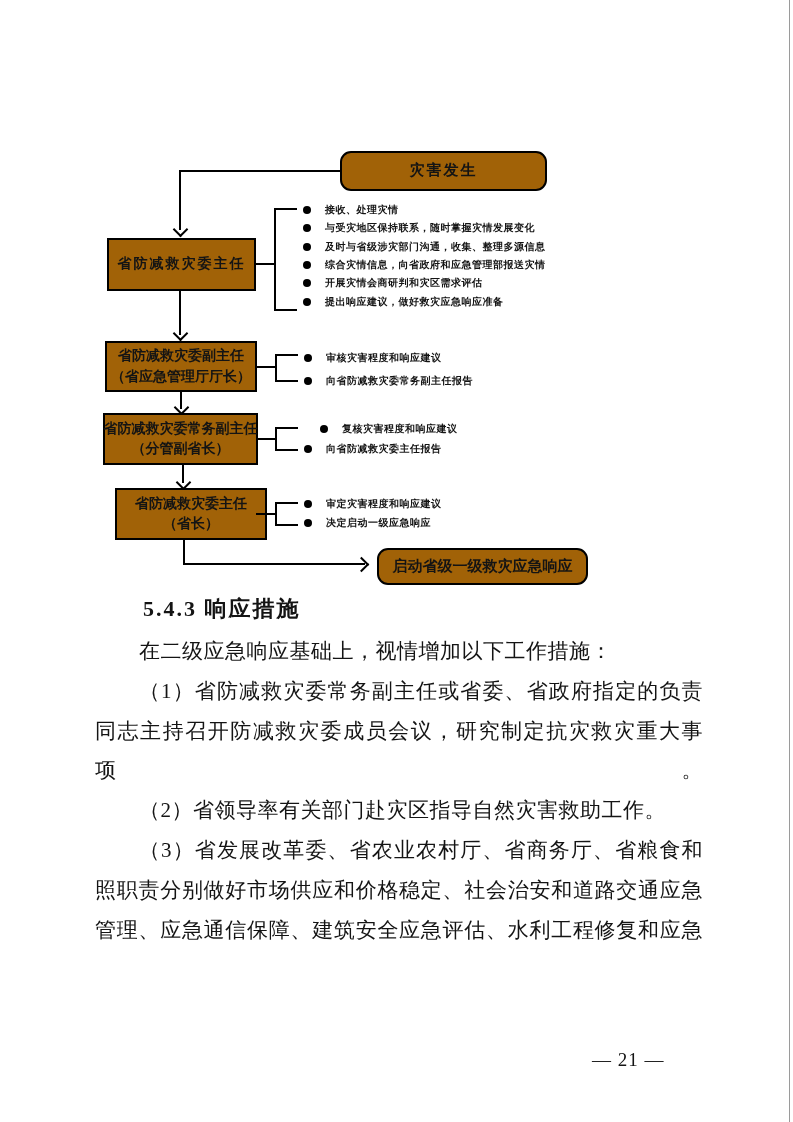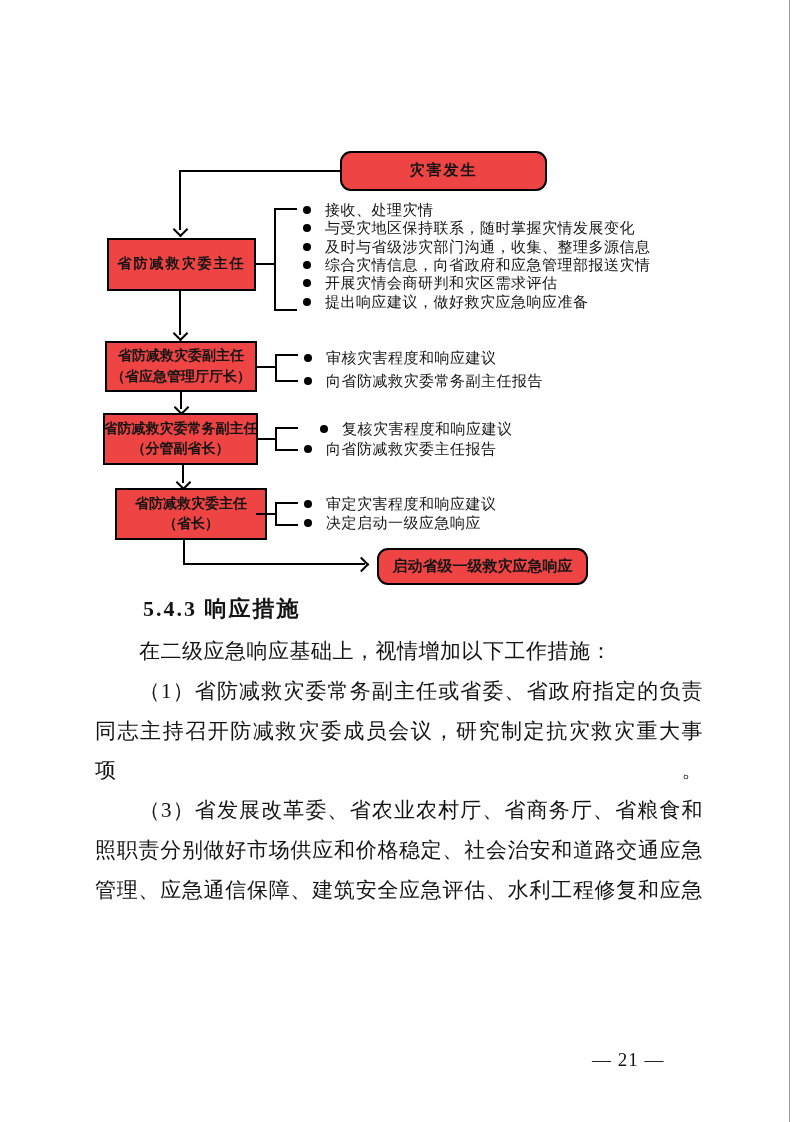--- a/index.html
+++ b/index.html
@@ -14,35 +14,35 @@
   }
   
   .scan-line{position:absolute;top:0;right:3px;width:1px;height:100%;background:#9a9a9a;}
   
   .fc-box{
     position:absolute;
     border:2px solid #000;
     display:flex;flex-direction:column;align-items:center;justify-content:center;
     text-align:center;
     font-size:14px;font-weight:700;line-height:1.45;
-    background:#ef4444;
+    background:#a16207;
     box-sizing:border-box;
     white-space:nowrap;
   }
   .fc-terminal{border-radius:11px;}
   .fc-start{letter-spacing:2px;font-size:15px;}
   .fc-office{letter-spacing:2px;}
   .fline{position:absolute;background:#000;}
   .chev{position:absolute;width:9px;height:9px;border-right:2px solid #000;border-bottom:2px solid #000;background:transparent;}
   .chev.down{transform:rotate(45deg);}
   .chev.right{transform:rotate(-45deg);}
   .brow{
     position:absolute;
     display:flex;align-items:flex-start;
-    font-size:15px;font-weight:400;
+    font-size:10px;font-weight:700;
     letter-spacing:0.5px;
     white-space:nowrap;
     line-height:18px;
   }
   .brow .dot{
     flex:0 0 auto;
     width:8px;height:8px;border-radius:50%;
     background:#000;margin:5px 14px 0 0;
   }
   
@@ -194,20 +194,21 @@
     </div>
 
   </div>
 
   <div class="section-heading">5.4.3 响应措施</div>
 
   <div class="body-block">
     <div class="tline indent">在二级应急响应基础上，视情增加以下工作措施：</div>
     <div class="tline indent fill">（1）省防减救灾委常务副主任或省委、省政府指定的负责</div>
     <div class="tline fill">同志主持召开防减救灾委成员会议，研究制定抗灾救灾重大事项。</div>
+    <div class="tline indent">（2）省领导率有关部门赴灾区指导自然灾害救助工作。</div>
     <div class="tline indent fill">（3）省发展改革委、省农业农村厅、省商务厅、省粮食和</div>
     <div class="tline fill">照职责分别做好市场供应和价格稳定、社会治安和道路交通应急</div>
     <div class="tline fill">管理、应急通信保障、建筑安全应急评估、水利工程修复和应急</div>
   </div>
 
   <div class="page-number">— 21 —</div>
 
 </div>
 
 </body></html>

